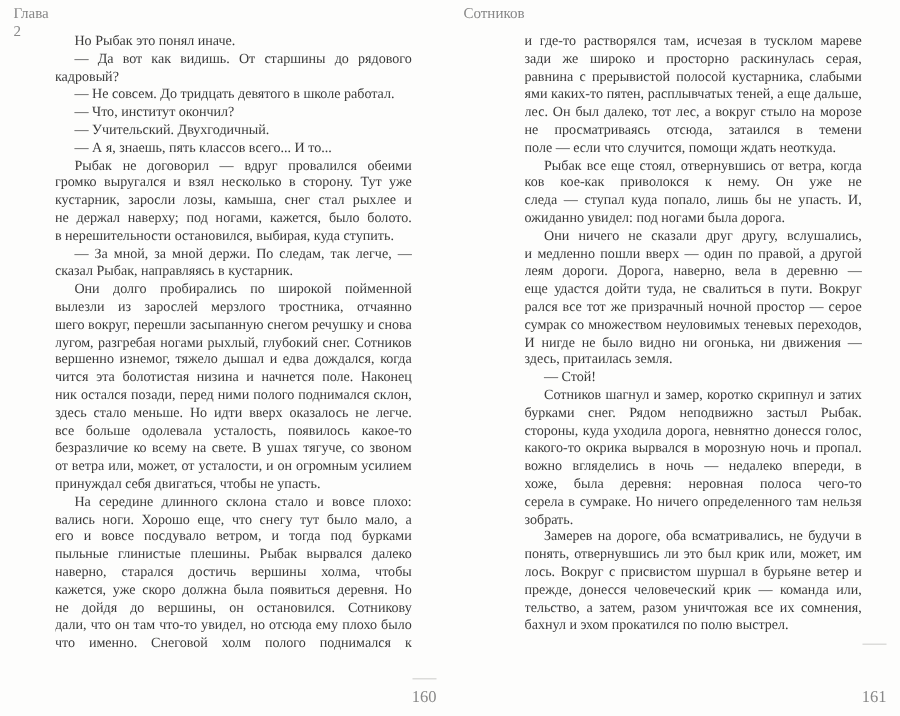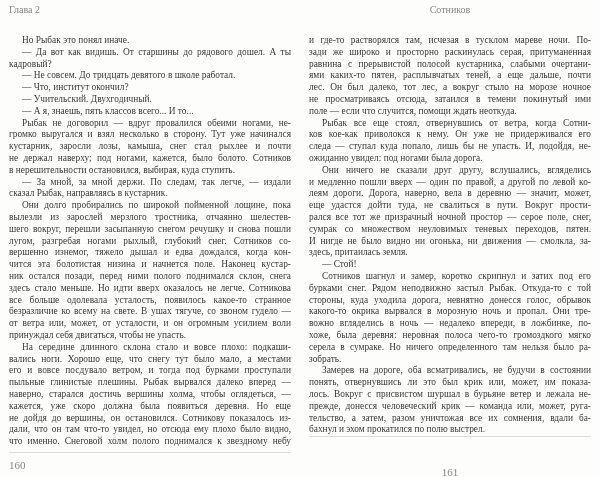--- a/index.html
+++ b/index.html
@@ -19,21 +19,20 @@
   .book {
     display: flex;
     gap: 18px;
     padding: 4px 9px 6px 9px;
     width: 600px;
     height: 477px;
   }
   .page {
     flex: 1 1 0;
     display: flex;
-    flex-direction: column;
     min-width: 0;
   }
   .running-head {
     font-size: 10px;
     line-height: 12px;
     color: var(--muted);
     height: 12px;
   }
   .running-head.right { text-align: center; }
   .page-body {

